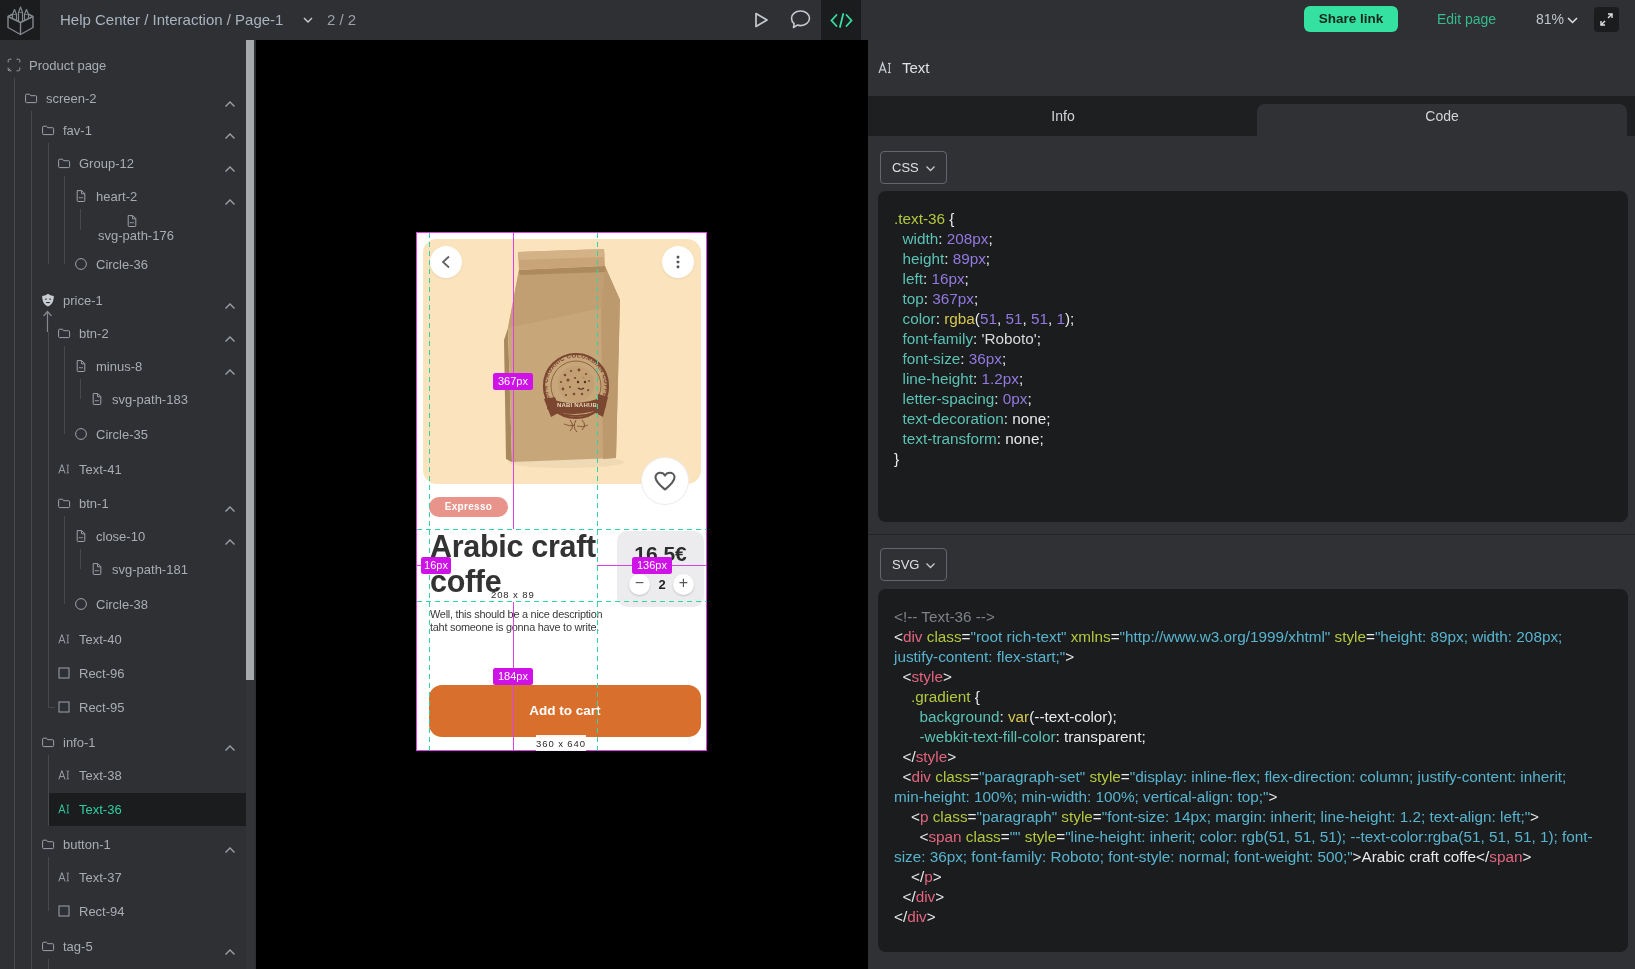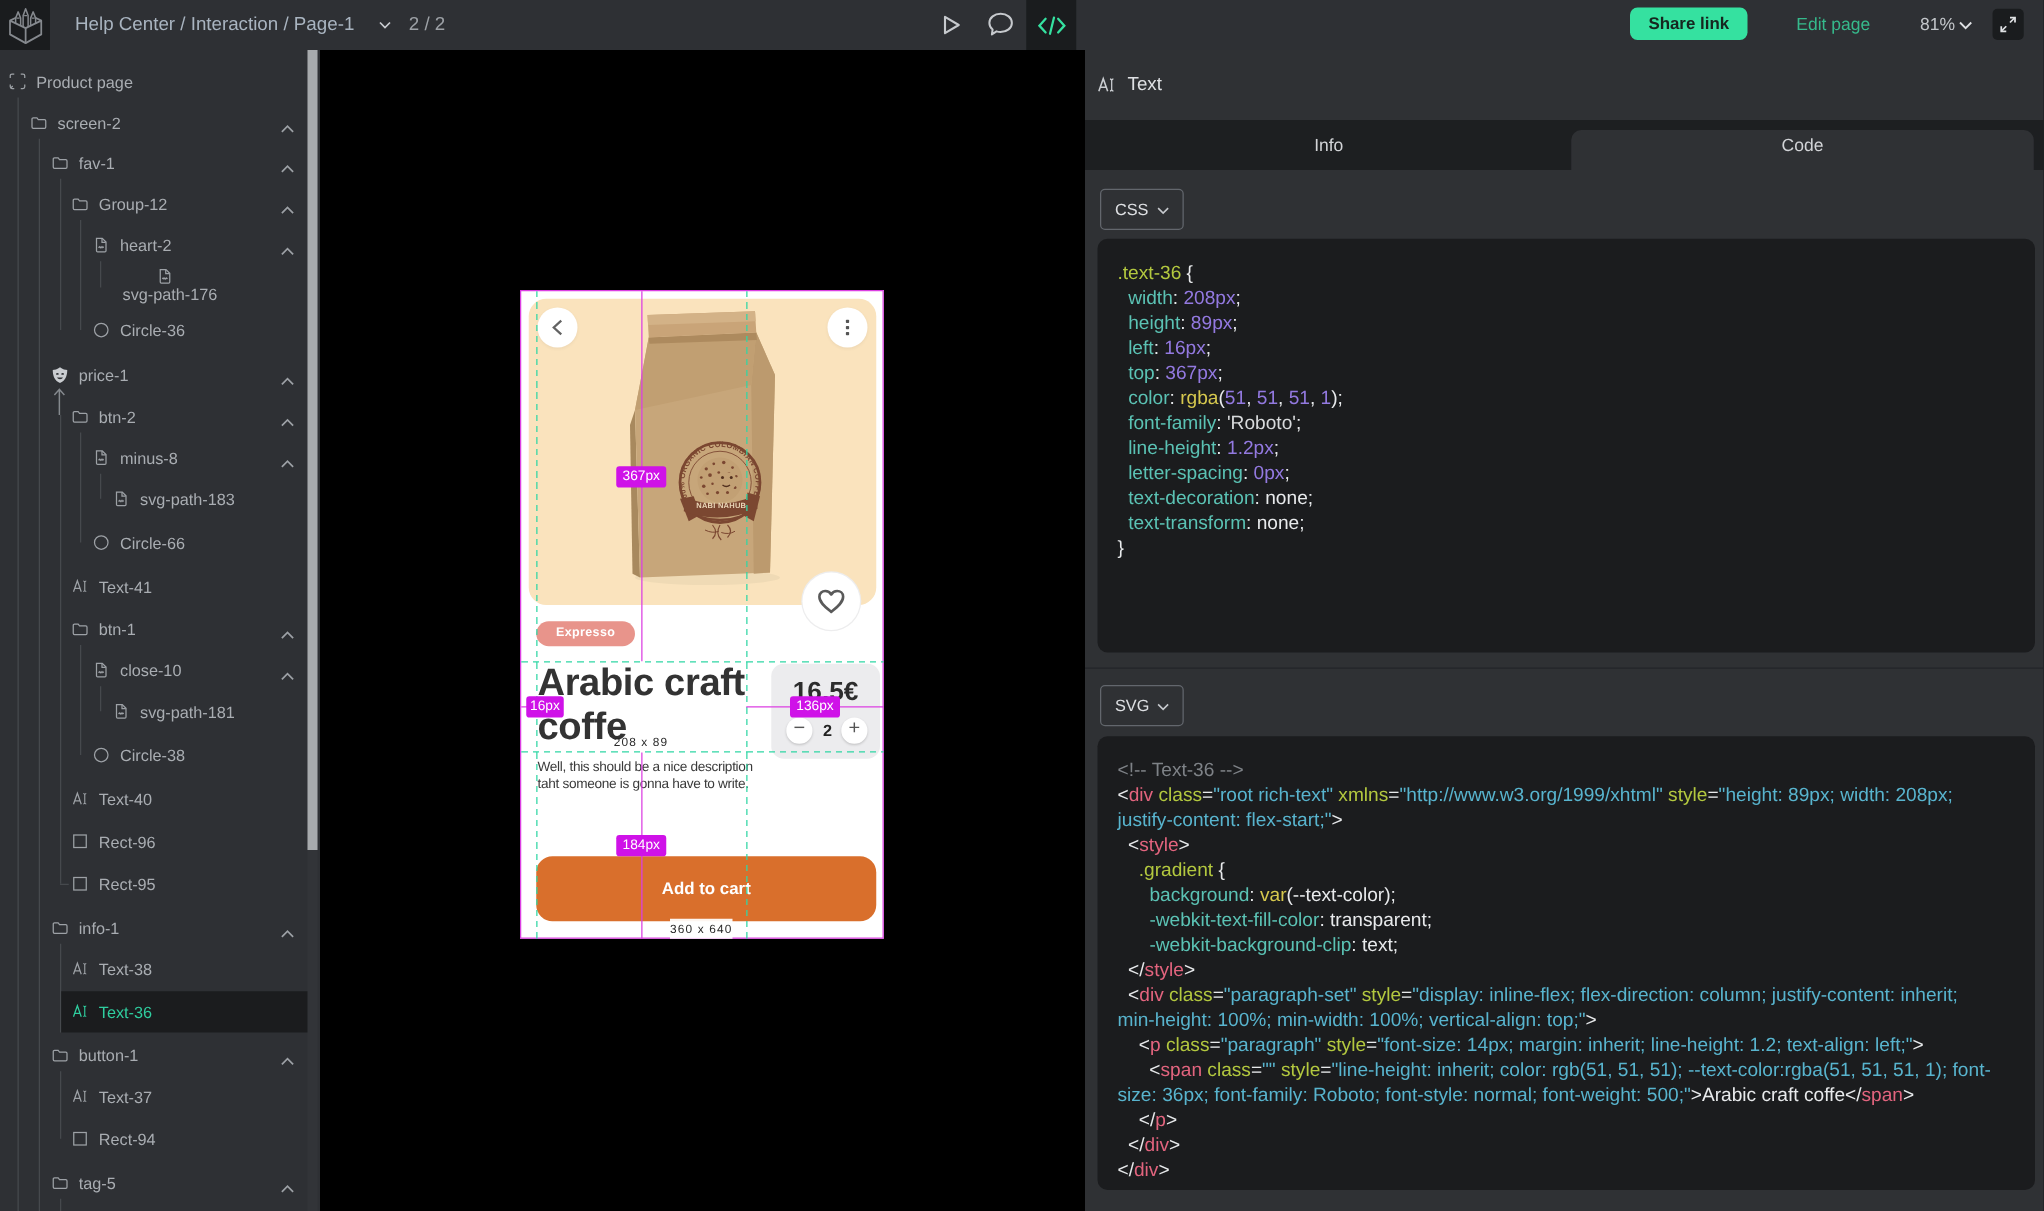--- a/index.html
+++ b/index.html
@@ -272,21 +272,21 @@
 <div class="trow" style="left:90px; top:343px;">
       <svg width="14" height="14" viewBox="0 0 14 14">
         <use href="#i-file"></use>
       </svg>
       <span class="lbl">svg-path-183</span>
     </div>
 <div class="trow" style="left:74px; top:378px;">
       <svg width="14" height="14" viewBox="0 0 14 14">
         <use href="#i-circle"></use>
       </svg>
-      <span class="lbl">Circle-66</span>
+      <span class="lbl">Circle-35</span>
     </div>
 <div class="trow" style="left:57px; top:413px;">
       <svg width="14" height="14" viewBox="0 0 14 14">
         <use href="#i-text"></use>
       </svg>
       <span class="lbl">Text-41</span>
     </div>
 <div class="trow" style="left:57px; top:447px;">
       <svg width="14" height="14" viewBox="0 0 14 14">
         <use href="#i-folder"></use>
@@ -509,39 +509,39 @@
         <path d="M1.5,1.5 L5.5,5.5 L9.5,1.5" stroke="#C6C9CD" stroke-width="1.3" fill="none"></path>
       </svg></div>
   <div class="codeblock" id="cssblock" style="top:151px; height:331px;">
 <div class="cl"><span class="sel">.text-36</span> {</div>
 <div class="cl">  <span class="prp">width</span>: <span class="num">208px</span>;</div>
 <div class="cl">  <span class="prp">height</span>: <span class="num">89px</span>;</div>
 <div class="cl">  <span class="prp">left</span>: <span class="num">16px</span>;</div>
 <div class="cl">  <span class="prp">top</span>: <span class="num">367px</span>;</div>
 <div class="cl">  <span class="prp">color</span>: <span class="fnc">rgba</span>(<span class="num">51</span>, <span class="num">51</span>, <span class="num">51</span>, <span class="num">1</span>);</div>
 <div class="cl">  <span class="prp">font-family</span>: <span class="str">'Roboto'</span>;</div>
+<div class="cl">  <span class="prp">font-size</span>: <span class="num">36px</span>;</div>
 <div class="cl">  <span class="prp">line-height</span>: <span class="num">1.2px</span>;</div>
 <div class="cl">  <span class="prp">letter-spacing</span>: <span class="num">0px</span>;</div>
 <div class="cl">  <span class="prp">text-decoration</span>: none;</div>
 <div class="cl">  <span class="prp">text-transform</span>: none;</div>
 <div class="cl">}</div>
   </div>
   <div id="sep"></div>
   <div class="sel-dd" style="top:508px;">SVG<svg class="abs" style="right:10px; top:13px;" width="11" height="7" viewBox="0 0 11 7">
         <path d="M1.5,1.5 L5.5,5.5 L9.5,1.5" stroke="#C6C9CD" stroke-width="1.3" fill="none"></path>
       </svg></div>
   <div class="codeblock" id="svgblock" style="top:549px; height:363px;">
 <div class="cl"><span class="cmt">&lt;!-- Text-36 --&gt;</span></div>
 <div class="cl">&lt;<span class="tag">div</span> <span class="att">class</span>=<span class="st2">"root rich-text"</span> <span class="att">xmlns</span>=<span class="st2">"http://www.w3.org/1999/xhtml"</span> <span class="att">style</span>=<span class="st2">"height: 89px; width: 208px;</span></div>
 <div class="cl"><span class="st2">justify-content: flex-start;"</span>&gt;</div>
 <div class="cl">  &lt;<span class="tag">style</span>&gt;</div>
 <div class="cl">    <span class="sel">.gradient</span> {</div>
 <div class="cl">      <span class="prp">background</span>: <span class="fnc">var</span>(--text-color);</div>
 <div class="cl">      <span class="prp">-webkit-text-fill-color</span>: transparent;</div>
-<div class="cl">      <span class="prp">-webkit-background-clip</span>: text;</div>
 <div class="cl">  &lt;/<span class="tag">style</span>&gt;</div>
 <div class="cl">  &lt;<span class="tag">div</span> <span class="att">class</span>=<span class="st2">"paragraph-set"</span> <span class="att">style</span>=<span class="st2">"display: inline-flex; flex-direction: column; justify-content: inherit;</span></div>
 <div class="cl"><span class="st2">min-height: 100%; min-width: 100%; vertical-align: top;"</span>&gt;</div>
 <div class="cl">    &lt;<span class="tag">p</span> <span class="att">class</span>=<span class="st2">"paragraph"</span> <span class="att">style</span>=<span class="st2">"font-size: 14px; margin: inherit; line-height: 1.2; text-align: left;"</span>&gt;</div>
 <div class="cl">      &lt;<span class="tag">span</span> <span class="att">class</span>=<span class="st2">""</span> <span class="att">style</span>=<span class="st2">"line-height: inherit; color: rgb(51, 51, 51); --text-color:rgba(51, 51, 51, 1); font-</span></div>
 <div class="cl"><span class="st2">size: 36px; font-family: Roboto; font-style: normal; font-weight: 500;"</span>&gt;Arabic craft coffe&lt;/<span class="tag">span</span>&gt;</div>
 <div class="cl">    &lt;/<span class="tag">p</span>&gt;</div>
 <div class="cl">  &lt;/<span class="tag">div</span>&gt;</div>
 <div class="cl">&lt;/<span class="tag">div</span>&gt;</div>
 </div>

